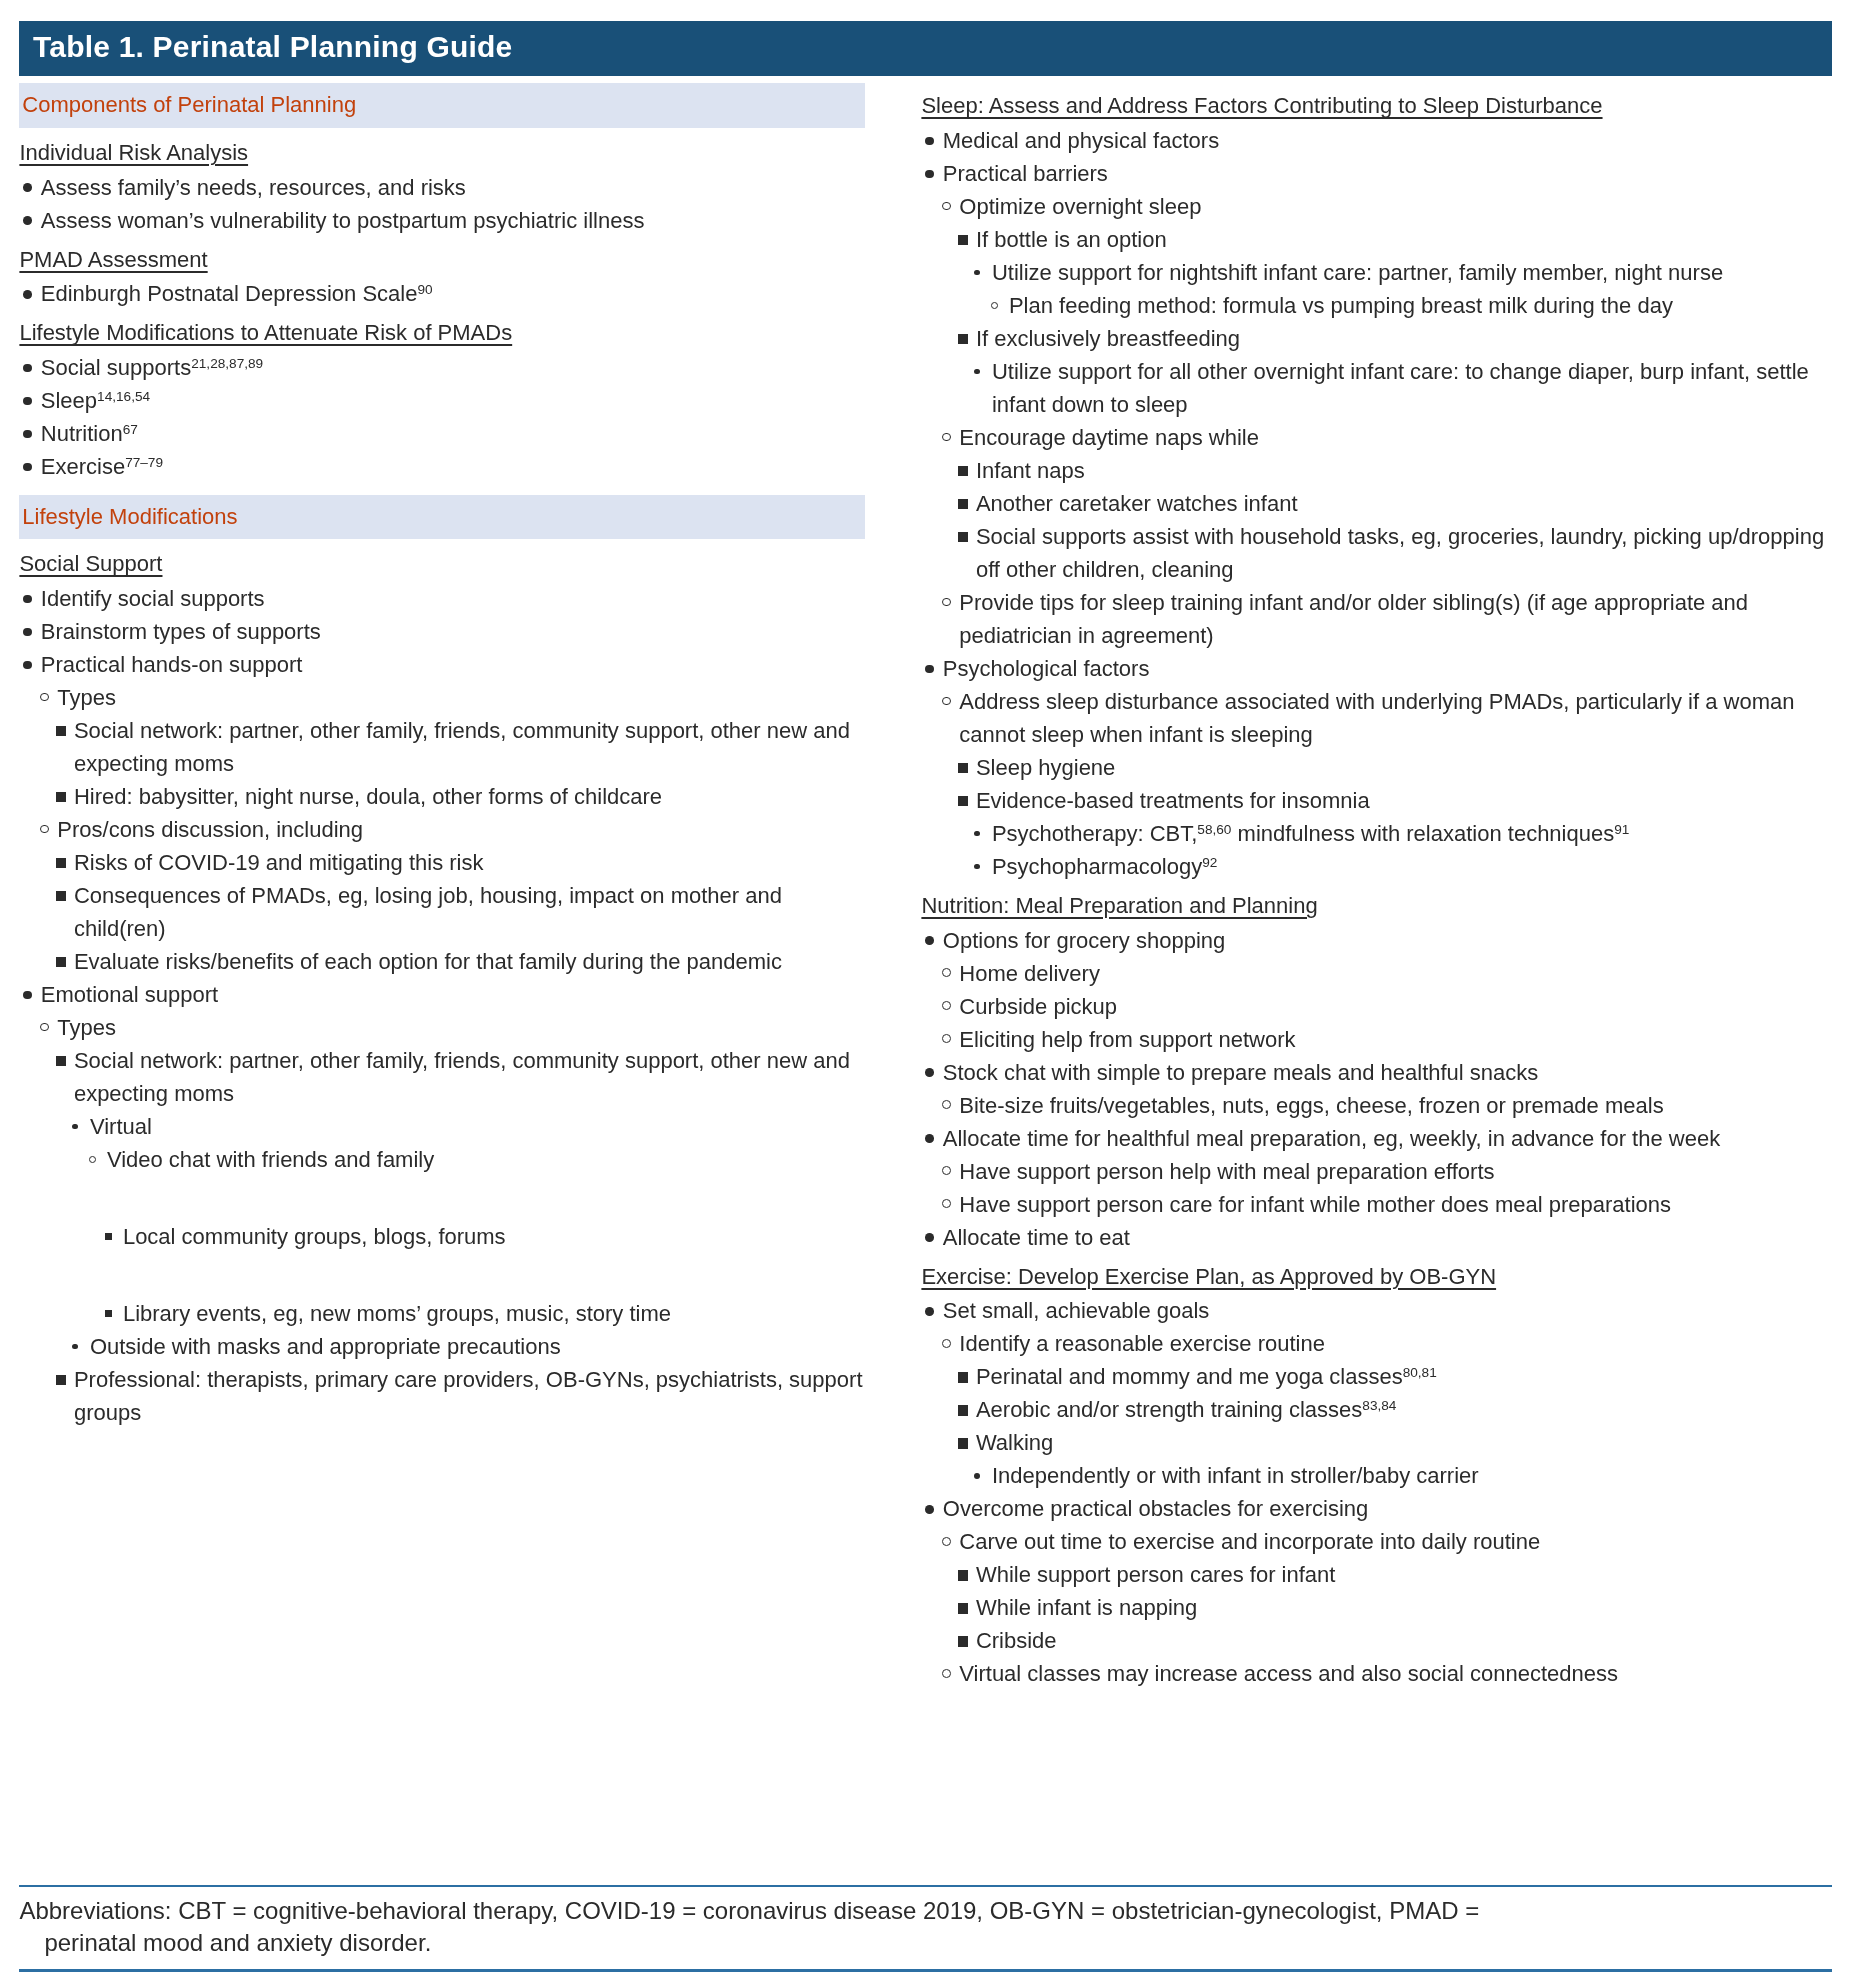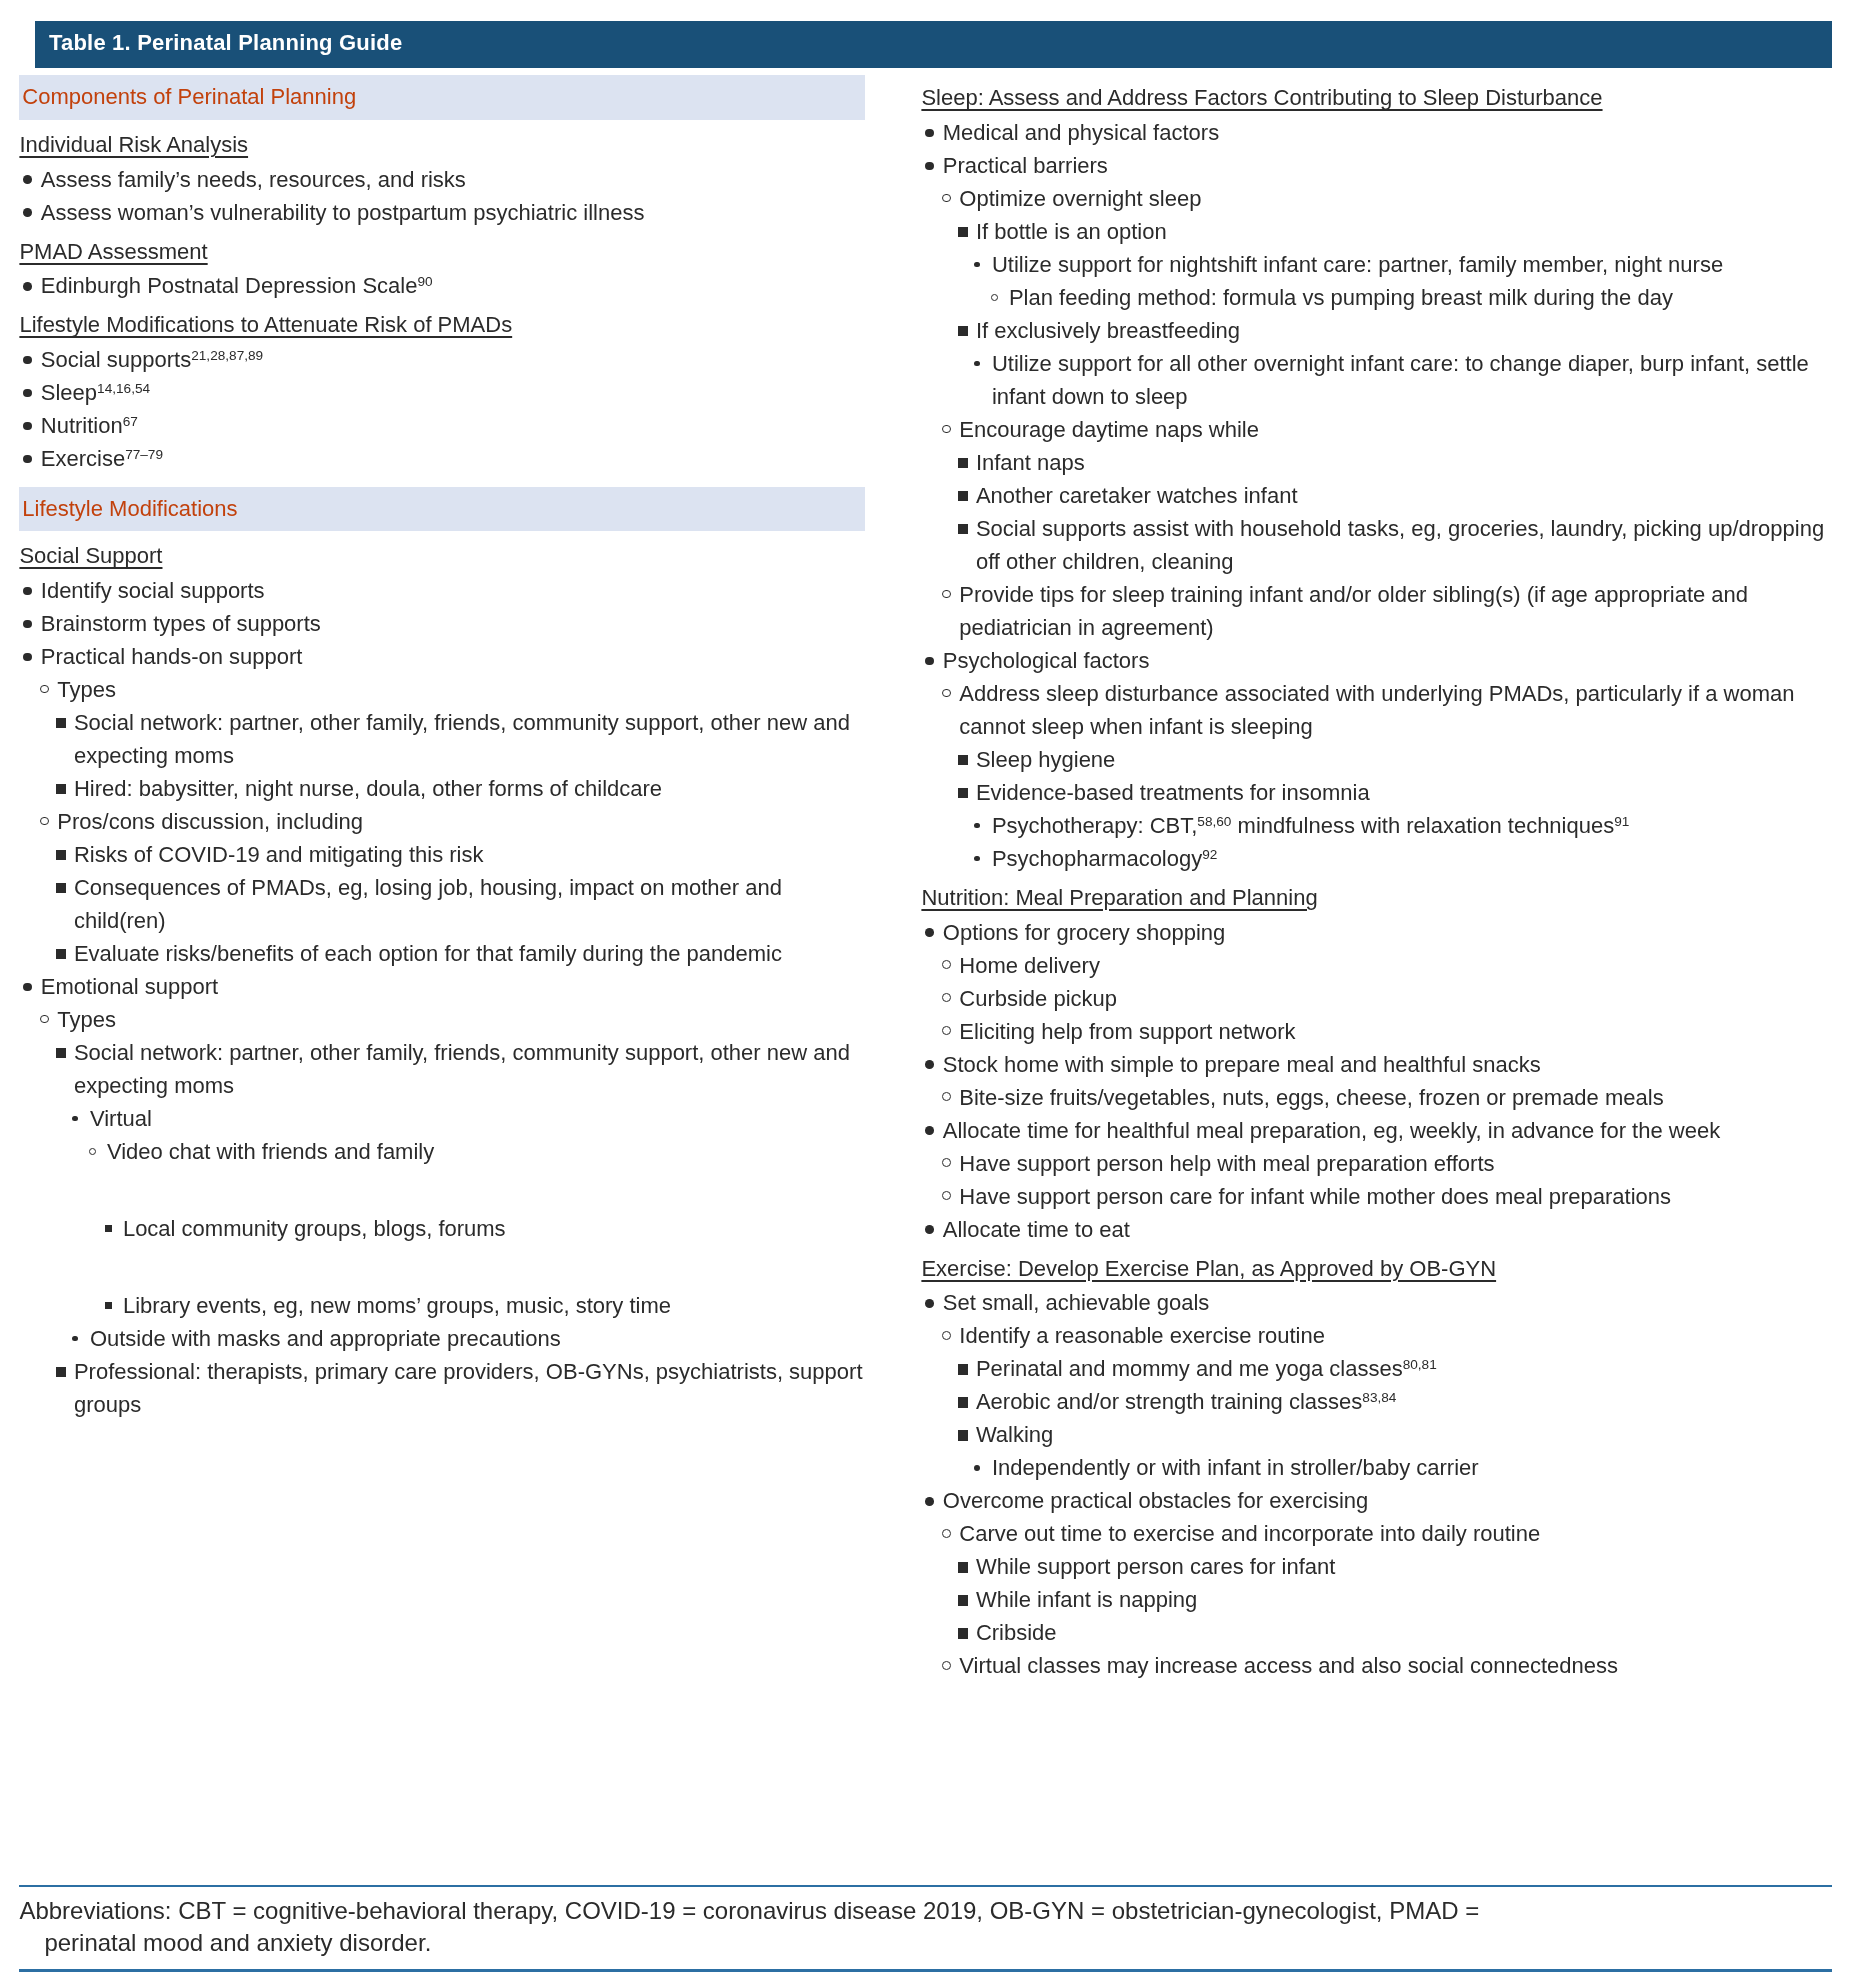--- a/index.html
+++ b/index.html
@@ -17,25 +17,24 @@
   }
   .page{
     box-sizing:border-box;
     width:1851px;height:1987px;
     padding:21.3px 19.4px 15.5px 19.4px;
     display:flex;flex-direction:column;
   }
   .titlebar{
     background:var(--header-bg);
     color:#ffffff;
-    font-size:22px;font-weight:bold;
+    font-size:30px;font-weight:bold;
     padding:8.7px 13.6px 11.6px 13.6px;
     letter-spacing:0.2px;
     flex:none;
-    margin-left:16px;
   }
   .cols{
     display:flex;align-items:flex-start;
     margin-top:7.8px;flex:1 1 auto;overflow:hidden;
   }
   .col{font-size:22px;line-height:33px;}
   .col-left{flex:none;width:846px;}
   .col-right{flex:1 1 auto;margin-left:56px;}
   .band{
     background:var(--band-bg);
@@ -393,21 +392,21 @@
         <div class="item lvl2">
           <span class="mkbox">
             <span class="mk mk2"></span>
           </span>
           <span class="tx">Eliciting help from support network</span>
         </div>
         <div class="item lvl1">
           <span class="mkbox">
             <span class="mk mk1"></span>
           </span>
-          <span class="tx">Stock home with simple to prepare meal and healthful snacks</span>
+          <span class="tx">Stock chat with simple to prepare meals and healthful snacks</span>
         </div>
         <div class="item lvl2">
           <span class="mkbox">
             <span class="mk mk2"></span>
           </span>
           <span class="tx">Bite-size fruits/vegetables, nuts, eggs, cheese, frozen or premade meals</span>
         </div>
         <div class="item lvl1">
           <span class="mkbox">
             <span class="mk mk1"></span>

